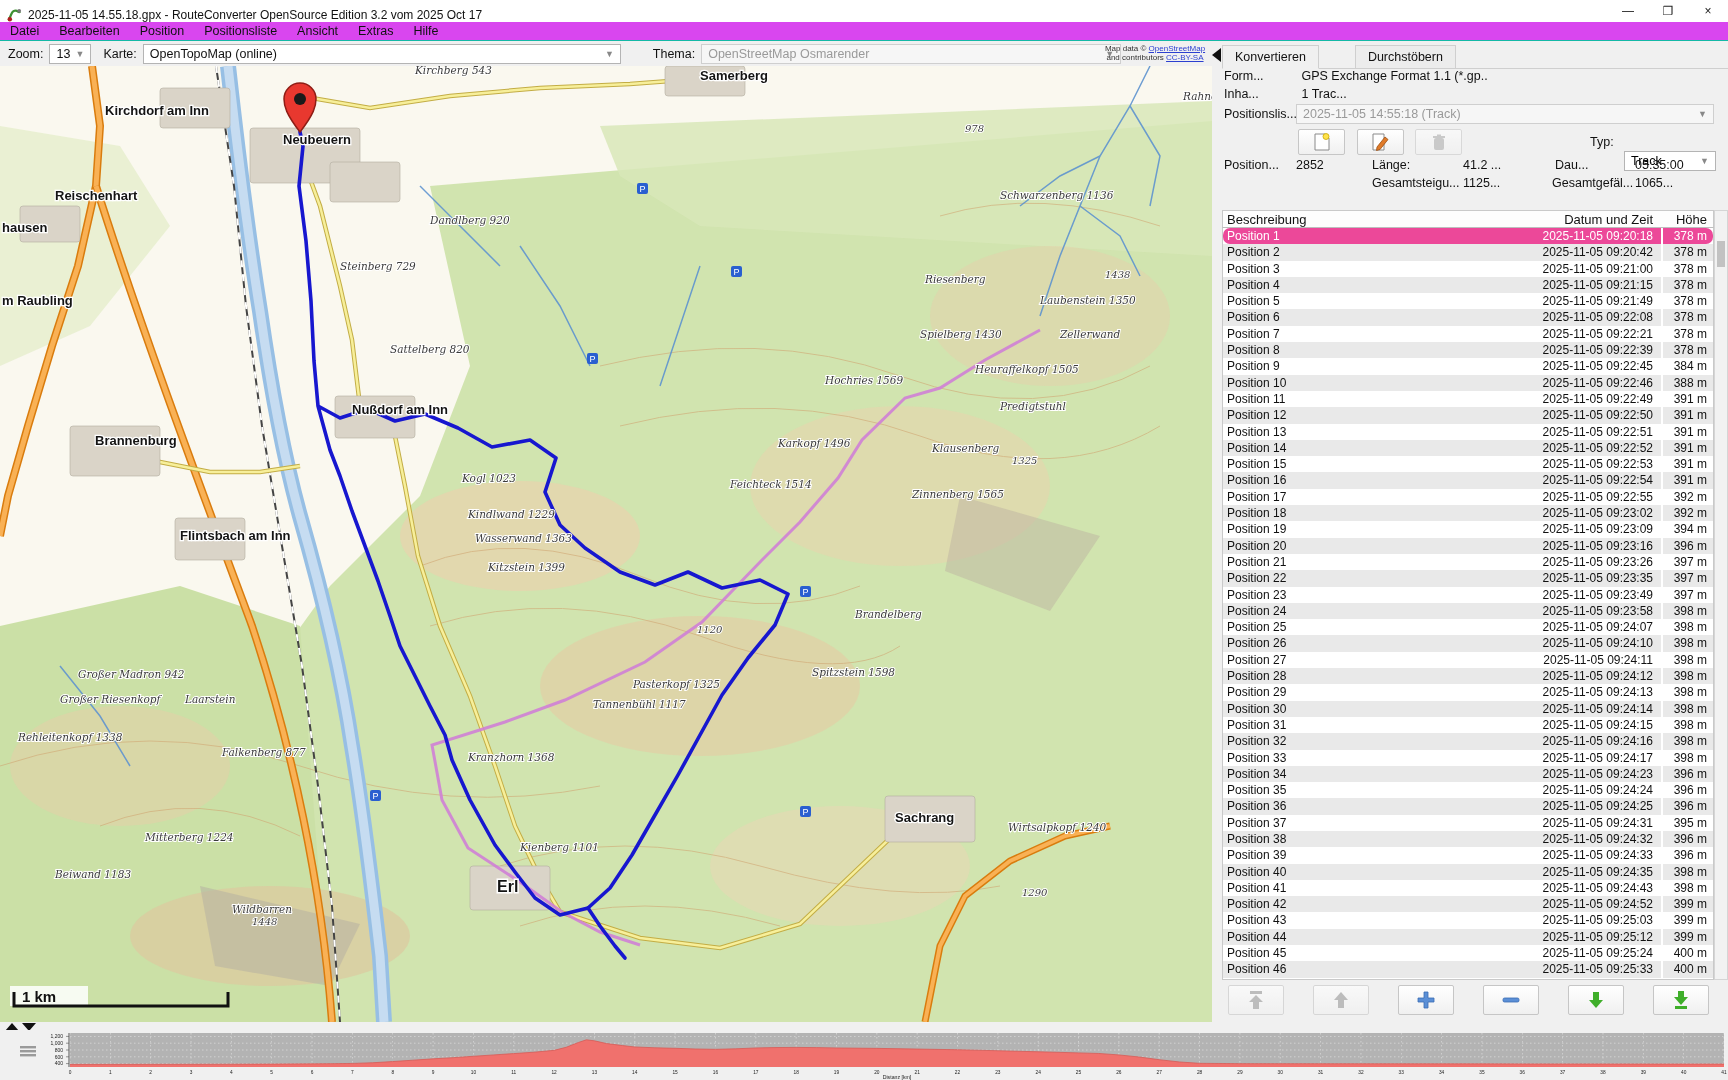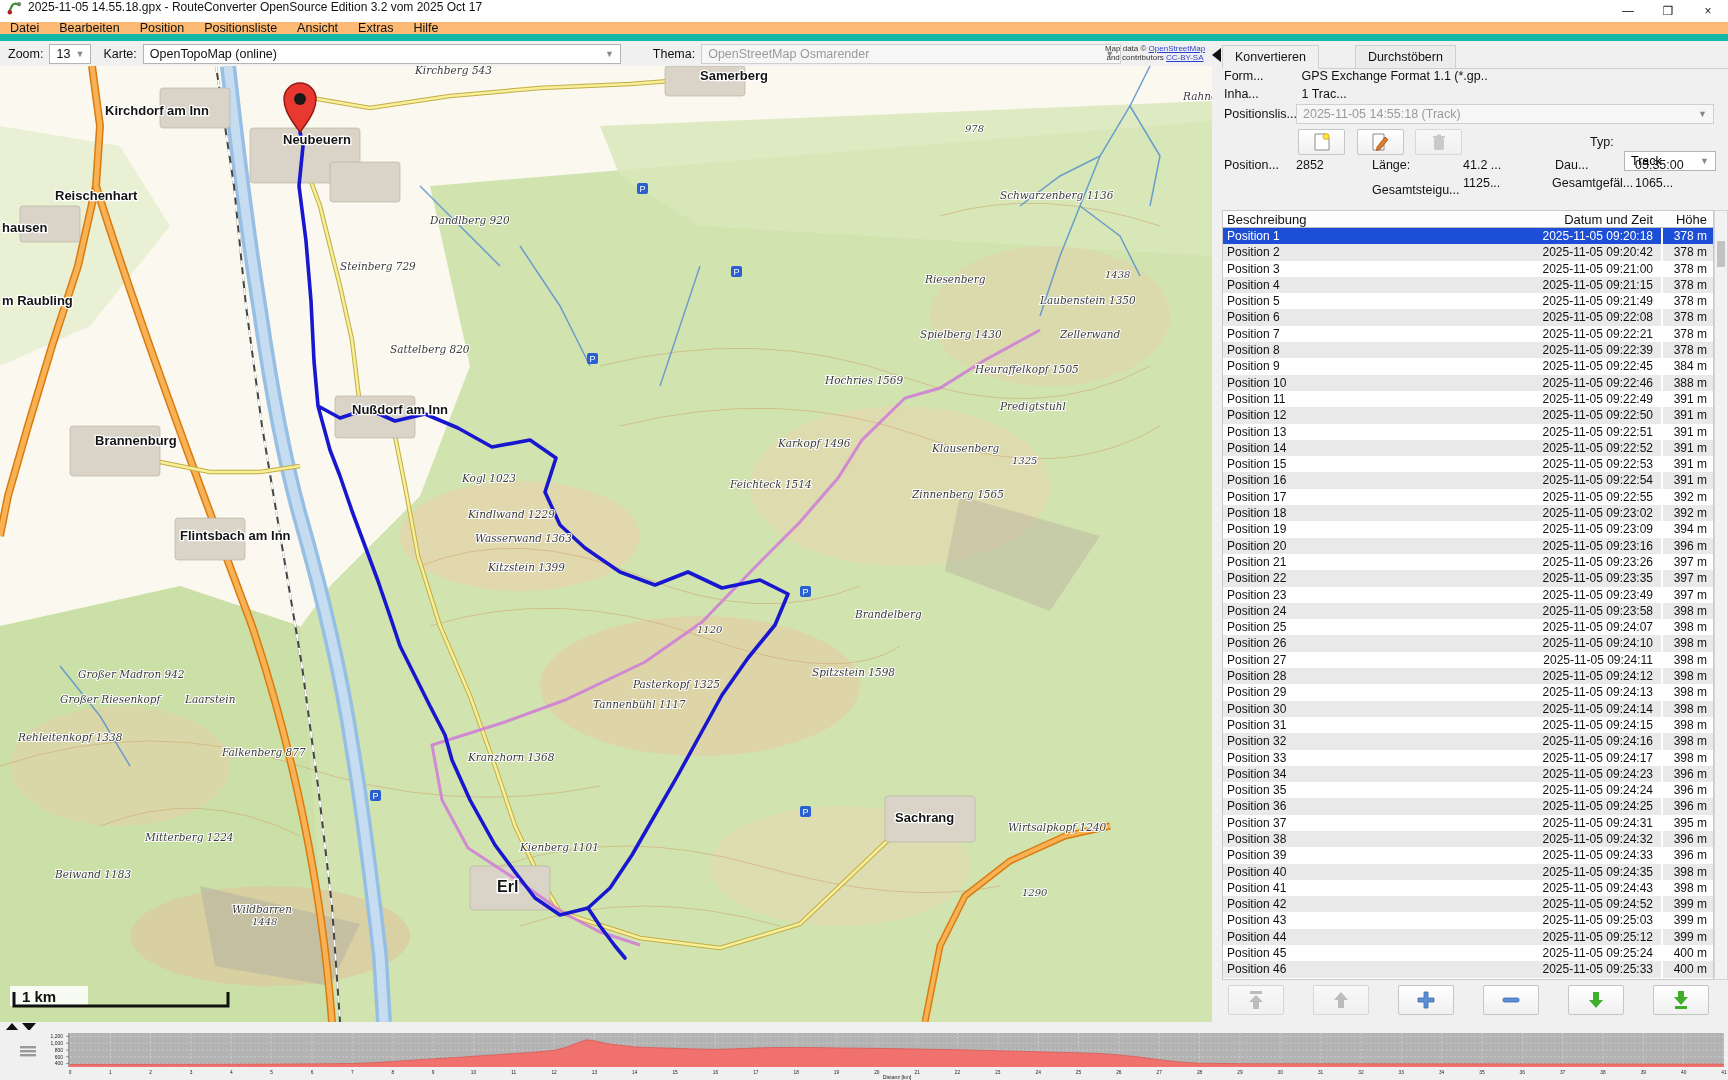--- a/index.html
+++ b/index.html
@@ -2,30 +2,30 @@
 <html><head>
 <meta charset="utf-8">
 <style>
   * { margin:0; padding:0; box-sizing:border-box; }
   html,body { width:1728px; height:1080px; overflow:hidden;
     font-family:"Liberation Sans", sans-serif; background:#f0f0f0; }
   .abs { position:absolute; }
 
   
   #titlebar { left:0; top:0; width:1728px; height:22px; background:#ffffff;
-    display:flex; align-items:flex-start; font-size:12px; color:#111; }
+    display:flex; align-items:flex-end; font-size:12px; color:#111; }
   #app-icon { width:15px; height:15px; margin:0 6px 0 7px; }
   .win-btn { width:40px; height:22px; display:flex; align-items:center; justify-content:center;
     color:#222; font-size:12px; }
   #win-controls { margin-left:auto; display:flex; }
 
   
-  #menubar { left:0; top:22px; width:1728px; height:19px; background:#fdba74;
+  #menubar { left:0; top:22px; width:1728px; height:19px; background:#d946ef;
     display:flex; align-items:center; font-size:12.5px; color:#111;
-    border-bottom:7px solid #14b8a6; }
+    border-bottom:1px solid #14b8a6; }
   .menu-item { padding:0 10px; height:19px; display:flex; align-items:center; }
 
   
   #toolbar { left:0; top:41px; width:1596px; height:25px; background:#f0f0f0;
     display:flex; align-items:center; font-size:12.5px; color:#111; }
   .combo { background:#fff; border:1px solid #b4b4b4; height:20px; display:flex;
     align-items:center; padding:0 6px; font-size:12.5px; position:relative; }
   .combo .chev { margin-left:auto; color:#888; font-size:9px; }
   .combo.disabled { background:#f6f6f6; color:#9a9a9a; border-color:#cfcfcf; }
   #attribution { left:1104px; top:44px; width:102px; font-size:8px; color:#333;
@@ -61,21 +61,21 @@
   .list-btn { width:56px; height:30px; }
 
   
   #ptable-hdr { position:absolute; left:0; top:169px; width:492px; height:18px; background:#fdfdfd;
     border:1px solid #c9c9c9; border-bottom:1px solid #bdbdbd; display:flex;
     font-size:13px; color:#111; align-items:center; }
   #ptable { position:absolute; left:0; top:187px; width:492px; height:752px; background:#ffffff;
     border:1px solid #c9c9c9; border-top:none; overflow:hidden; }
   .prow { display:flex; height:16.3px; line-height:16.3px; font-size:12px; color:#111; background:#fff; }
   .prow.alt { background:#e9e9e9; }
-  .prow.sel { background:#1d4ed8; color:#fff; }
+  .prow.sel { background:#ec4899; color:#fff;border-radius:7px; }
   .c-desc { flex:1; padding-left:4px; white-space:nowrap; overflow:hidden; }
   .c-date { width:160px; text-align:right; padding-right:8px; }
   .c-ele  { width:52px; text-align:right; padding-right:6px; border-left:2px solid #ffffff; }
   #ptable-scroll { position:absolute; left:492px; top:169px; width:14px; height:770px;
     background:#f2f2f2; border:1px solid #d5d5d5; }
   #ptable-thumb { position:absolute; left:2px; top:30px; width:8px; height:26px; background:#c2c2c2; }
 
   
   #profile { left:0; top:1030px; width:1728px; height:50px; }
   #profile text { font-family:"Liberation Sans", sans-serif; }
@@ -373,21 +373,21 @@
     <span>Track</span>
       <span class="chev">▼</span>
   </div>
 
   <div class="frow" style="left:2px;   top:117px;"><span>Position...</span></div>
   <div class="frow" style="left:74px;  top:117px;"><span>2852</span></div>
   <div class="frow" style="left:150px; top:117px;"><span>Länge:</span></div>
   <div class="frow" style="left:241px; top:117px;"><span>41.2 ...</span></div>
   <div class="frow" style="left:333px; top:117px;"><span>Dau...</span></div>
   <div class="frow" style="left:413px; top:117px;"><span>05:35:00</span></div>
-  <div class="frow" style="left:150px; top:142px;"><span>Gesamtsteigu...</span></div>
+  <div class="frow" style="left:150px; top:135px;"><span>Gesamtsteigu...</span></div>
   <div class="frow" style="left:241px; top:135px;"><span>1125...</span></div>
   <div class="frow" style="left:330px; top:135px;"><span>Gesamtgefäl...</span></div>
   <div class="frow" style="left:413px; top:135px;"><span>1065...</span></div>
 
   <div id="ptable-hdr">
     <div class="c-desc">Beschreibung</div>
     <div class="c-date">Datum und Zeit</div>
     <div class="c-ele" style="border-left:none">Höhe</div>
   </div>
   <div id="ptable">

